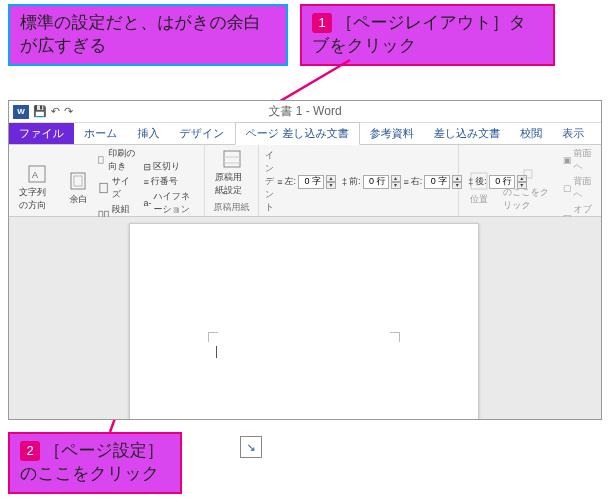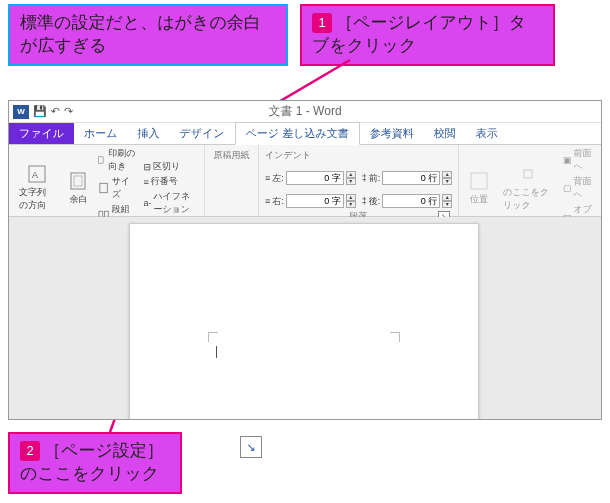--- a/index.html
+++ b/index.html
@@ -22,21 +22,21 @@
 .group{border-right:1px solid #ddd;padding:2px 6px 0;display:flex;flex-direction:column;justify-content:space-between;position:relative}
 .group-label{font-size:9px;color:#777;text-align:center;padding:2px 0;position:relative}
 .launcher{position:absolute;right:2px;bottom:2px;width:12px;height:12px;border:1px solid #888;font-size:8px;line-height:10px;text-align:center;color:#666;background:#fff}
 .gbody{display:flex;gap:6px;flex:1}
 .big-btn{display:flex;flex-direction:column;align-items:center;justify-content:center;gap:2px;padding:2px 4px;font-size:9px;color:#444}
 .big-btn svg{width:20px;height:20px}
 .mini{font-size:9px;color:#444;display:flex;flex-direction:column;gap:2px;justify-content:center}
 .mini-row{display:flex;align-items:center;gap:2px}
 .mini-row svg{width:12px;height:12px}
 .spin{display:flex;align-items:center;gap:2px;font-size:9px}
-.spin input{width:58px;height:14px;font-size:9px;border:1px solid #aaa;text-align:right;padding-right:2px}
+.spin input{width:26px;height:14px;font-size:9px;border:1px solid #aaa;text-align:right;padding-right:2px}
 .spinbtn{display:flex;flex-direction:column}
 .spinbtn span{width:10px;height:7px;border:1px solid #aaa;font-size:6px;line-height:5px;text-align:center;background:#eee}
 .doc-area{position:absolute;left:0;right:0;top:116px;bottom:0;background:#eaeaea;overflow:hidden}
 .page{position:absolute;left:120px;top:6px;width:350px;height:296px;background:#fff;border:1px solid #ccc;box-shadow:0 1px 3px rgba(0,0,0,.2)}
 .crop{position:absolute;width:10px;height:10px;border-color:#bbb}
 .crop.tl{left:78px;top:108px;border-left:1px solid #bbb;border-top:1px solid #bbb}
 .crop.tr{right:78px;top:108px;border-right:1px solid #bbb;border-top:1px solid #bbb}
 .cursor{position:absolute;left:86px;top:122px;width:1px;height:12px;background:#555}
 svg.arrow{position:absolute;pointer-events:none}
 .icon-zoom{position:absolute;left:240px;top:436px;width:22px;height:22px;border:1px solid #888;background:#fff;display:flex;align-items:center;justify-content:center;font-size:11px;color:#2b579a}
@@ -76,20 +76,21 @@
     <div class="title">文書 1 - Word</div>
   </div>
 
   <div class="tabs">
     <div class="tab file">ファイル</div>
     <div class="tab">ホーム</div>
     <div class="tab">挿入</div>
     <div class="tab">デザイン</div>
     <div class="tab active">ページ 差し込み文書</div>
     <div class="tab">参考資料</div>
+    <div class="tab">差し込み文書</div>
     <div class="tab">校閲</div>
     <div class="tab">表示</div>
   </div>
 
   <div class="ribbon">
 
     <div class="group" style="width:196px">
       <div class="gbody">
         <div class="big-btn">
           <svg viewBox="0 0 20 20">
@@ -141,25 +142,35 @@
             </div>
         </div>
       </div>
       <div class="group-label">
         <span>ページ設定</span>
         <div class="launcher">↘</div>
       </div>
     </div>
 
     <div class="group" style="width:54px">
+      <div class="gbody">
+        <div class="big-btn">
+          <svg viewBox="0 0 20 20">
+              <rect x="2" y="2" width="16" height="16" fill="none" stroke="#888"></rect>
+              <line x1="2" y1="8" x2="18" y2="8" stroke="#ccc"></line>
+              <line x1="2" y1="14" x2="18" y2="14" stroke="#ccc"></line>
+            </svg>
+          <span>原稿用紙設定</span>
+        </div>
+      </div>
       <div class="group-label">原稿用紙</div>
     </div>
 
     <div class="group" style="width:200px">
-      <div class="gbody" style="flex-direction:column;gap:9px;padding-top:2px">
+      <div class="gbody" style="gap:3px;padding-top:2px">
         <div style="display:flex;gap:30px;font-size:9px;color:#666">
           <span>インデント</span>
         </div>
         <div style="display:flex;gap:6px">
           <div class="spin">≡ <span>左:</span><input value="0 字" style=""><div class="spinbtn">
                 <span>▴</span>
                 <span>▾</span>
               </div></div>
           <div class="spin">‡ <span>前:</span><input value="0 行" style=""><div class="spinbtn">
                 <span>▴</span>

